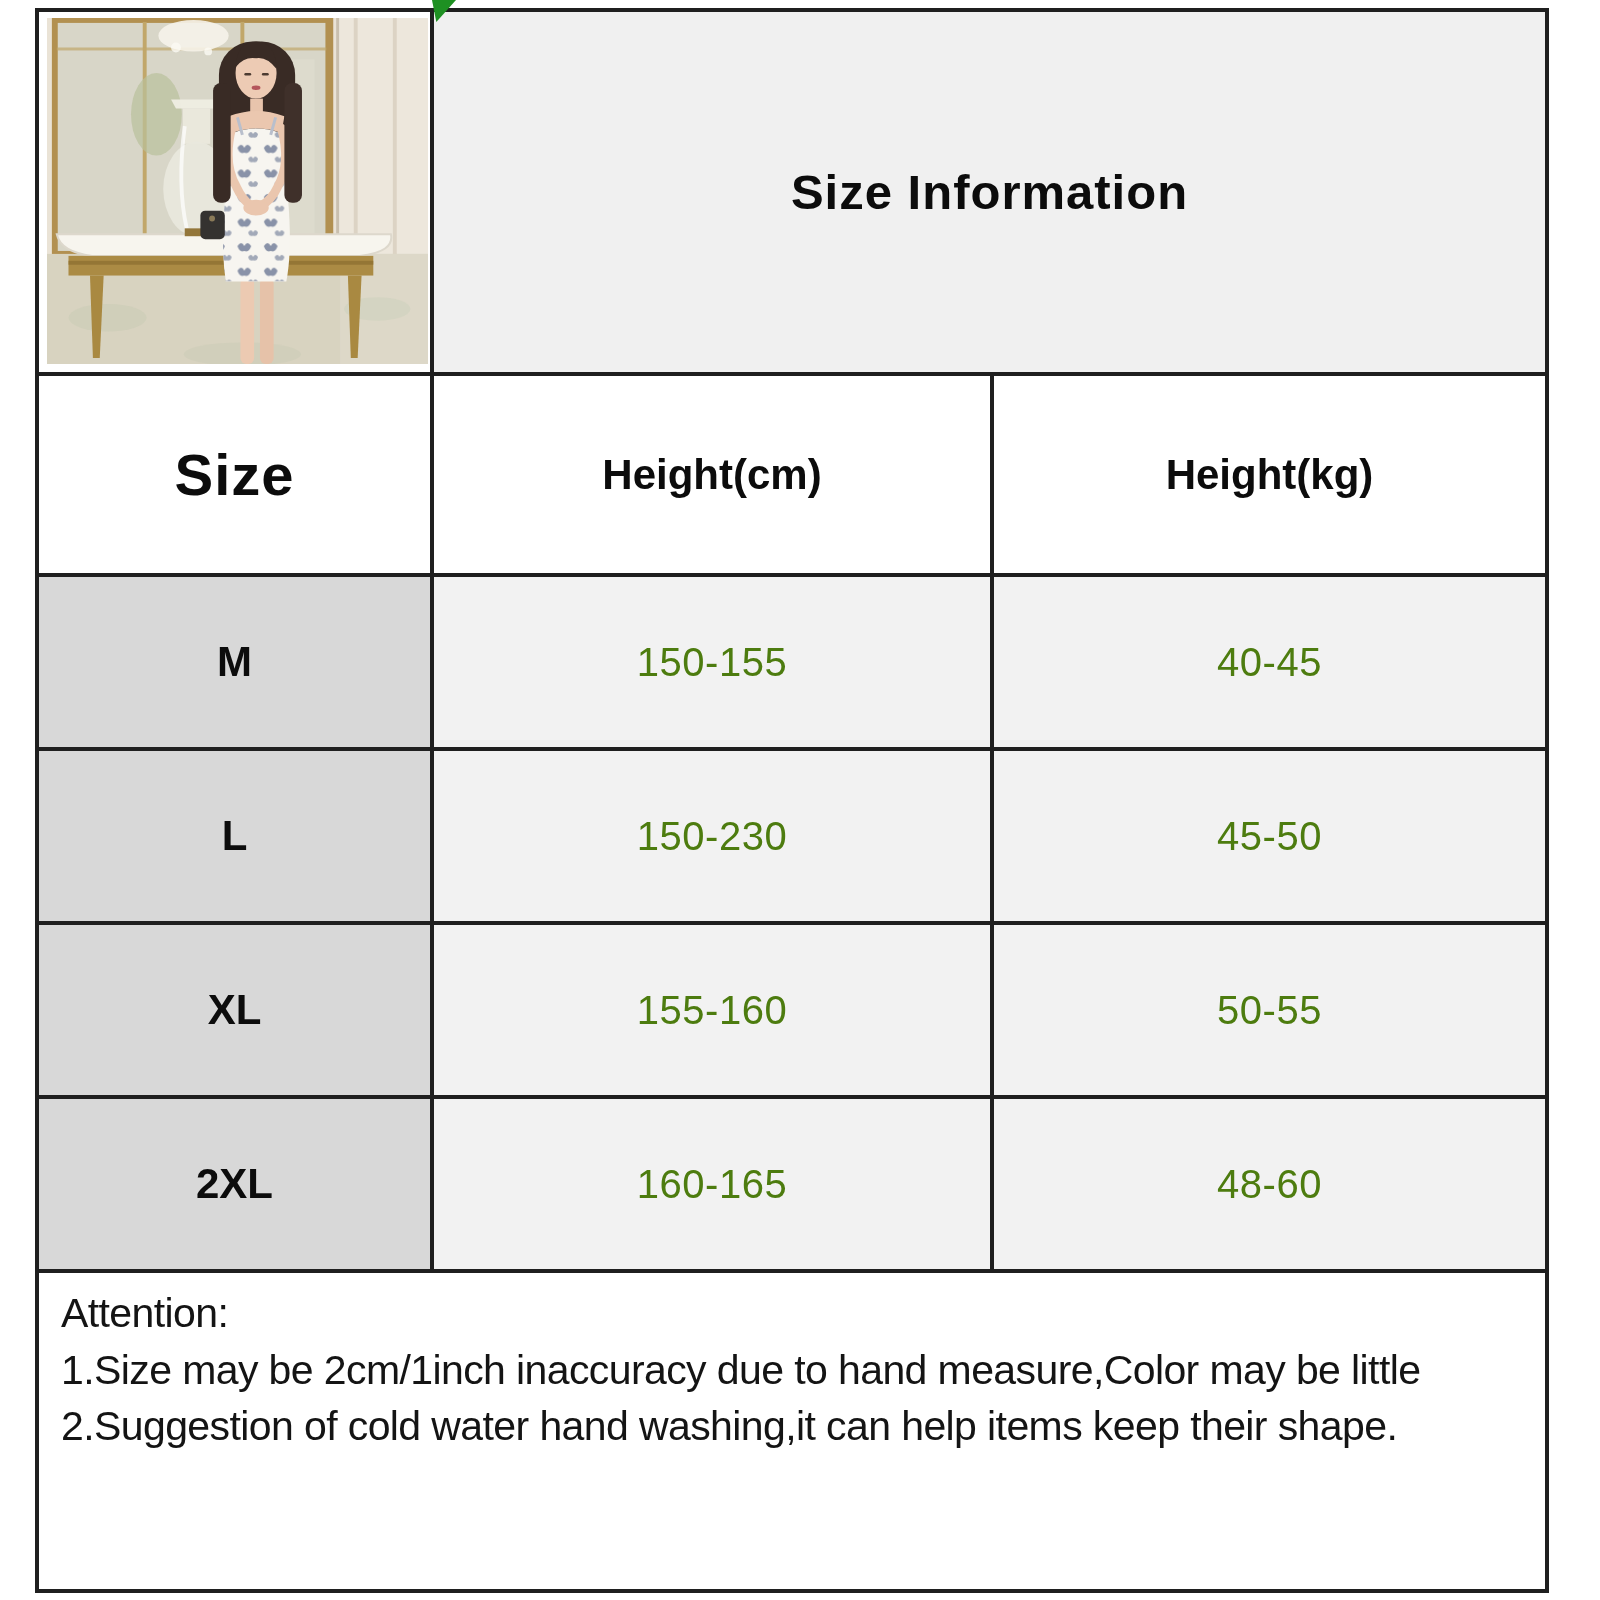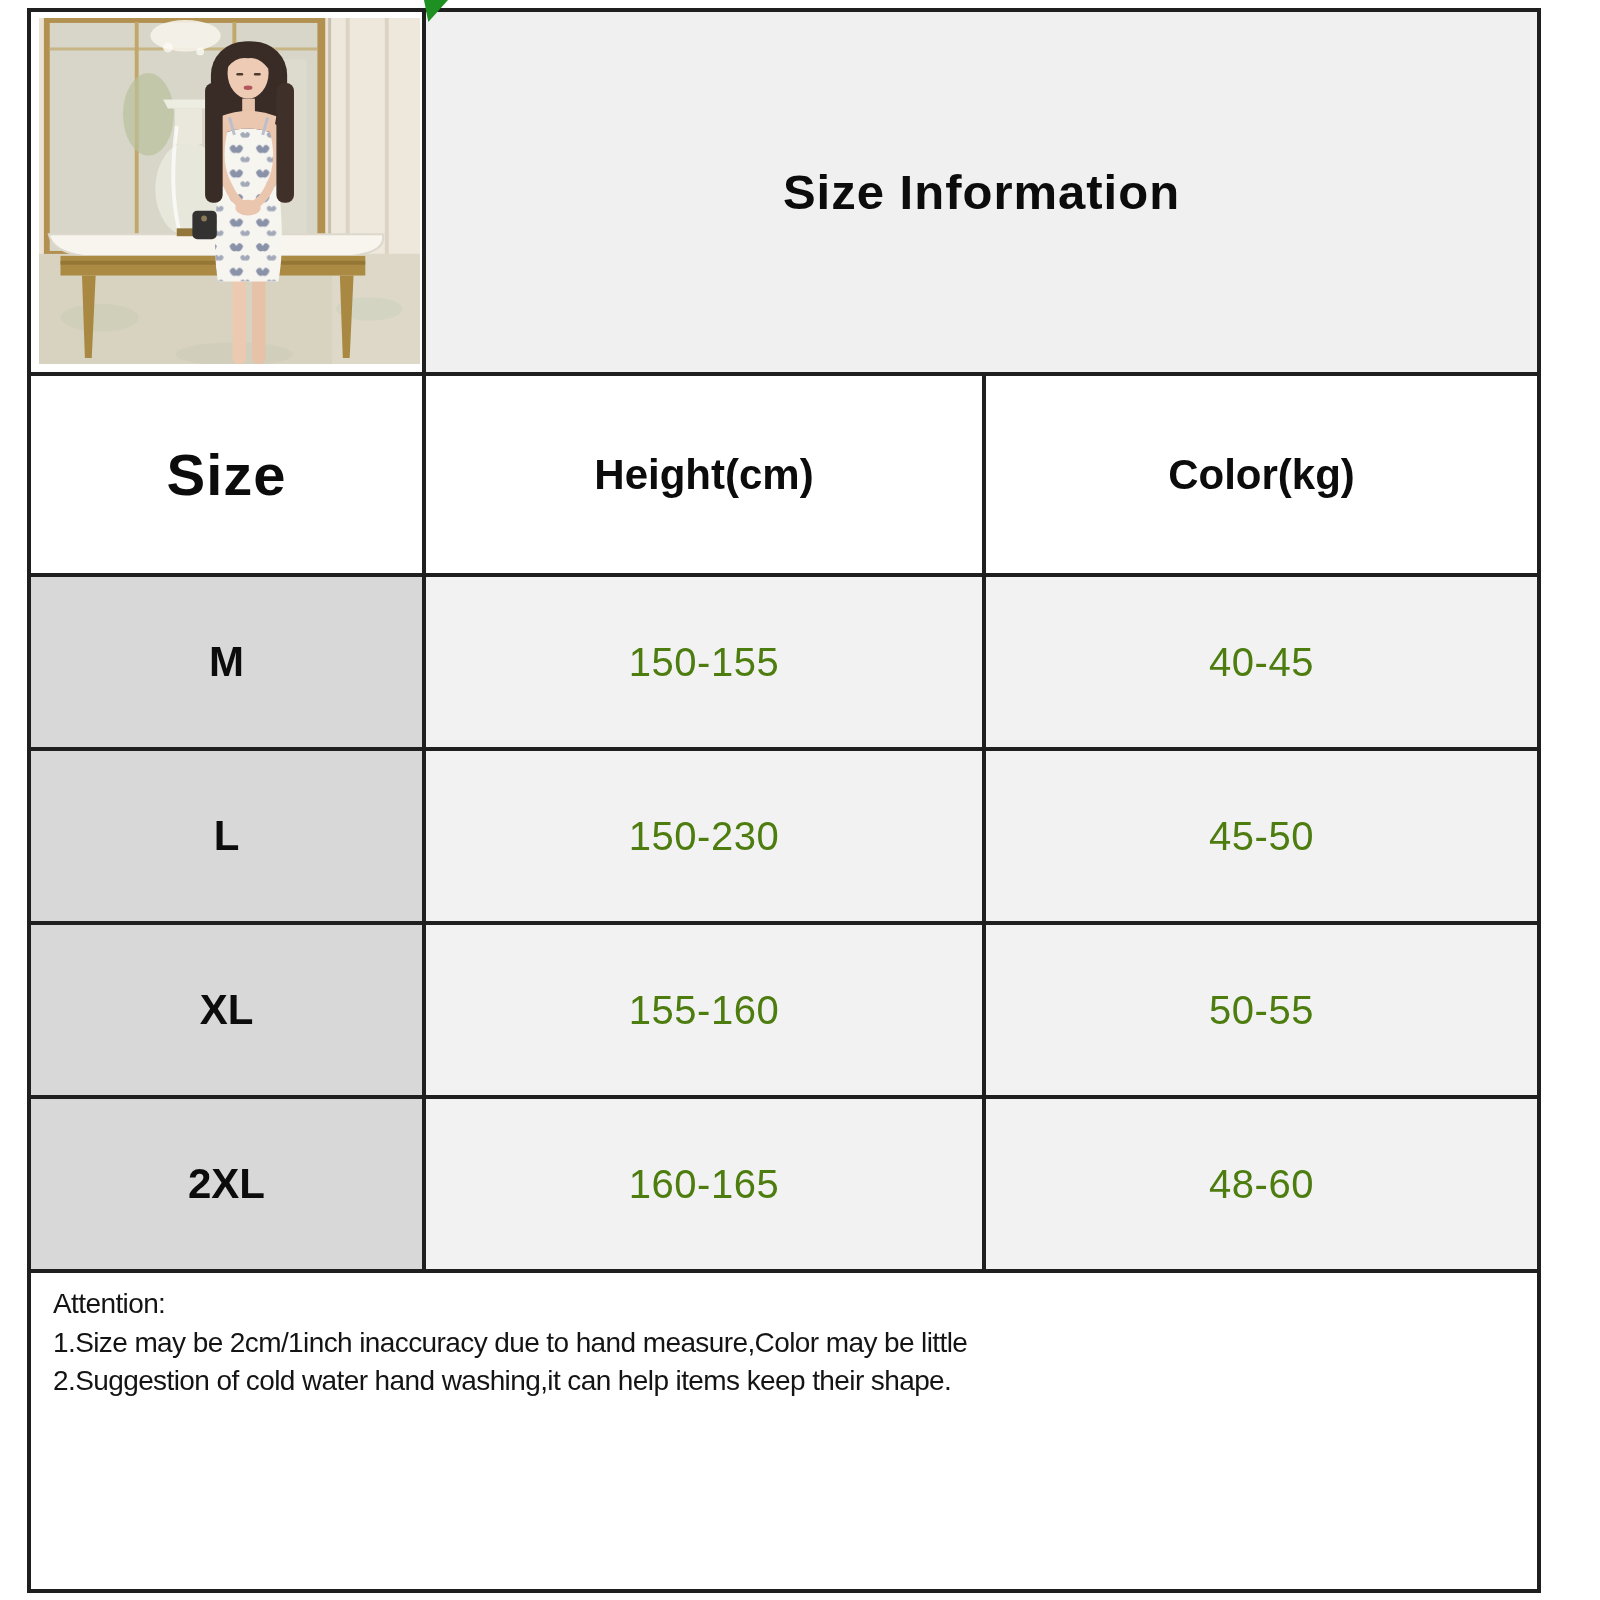--- a/index.html
+++ b/index.html
@@ -11,21 +11,21 @@
     position: relative;
     width: 1600px;
     height: 1600px;
     background: #ffffff;
     font-family: "Liberation Sans", "DejaVu Sans", sans-serif;
     color: #111111;
     overflow: hidden;
   }
   .sheet {
     position: absolute;
-    left: 27px;
+    left: 35px;
     top: 8px;
     display: grid;
     grid-template-columns: 391px 556px 551px;
     grid-template-rows: 360px 197px 170px 170px 170px 170px 316px;
     gap: 4px;
     background: #1f1f1f;
     border: 4px solid #1f1f1f;
   }
   .cell {
     display: flex;
@@ -81,21 +81,21 @@
     font-size: 40px;
     color: #4d7c0f;
     letter-spacing: 0.5px;
   }
   .attention {
     grid-column: 1 / 4;
     background: #ffffff;
     display: block;
     text-align: left;
     padding: 12px 8px 0 22px;
-    font-size: 28px;
+    font-size: 41px;
     line-height: 1.38;
     letter-spacing: -0.6px;
     color: #141414;
   }
 </style>
 </head>
 <body>
 
 <div class="canvas">
   <div class="sheet">
@@ -173,21 +173,21 @@
       </svg>
     </div>
 
     <div class="cell title-cell">
       <div class="corner-marker"></div>
       <div class="title-text">Size Information</div>
     </div>
 
     <div class="cell head head-size">Size</div>
     <div class="cell head head-col">Height(cm)</div>
-    <div class="cell head head-col">Color(kg)</div>
+    <div class="cell head head-col">Height(kg)</div>
 
     <div class="cell row-label">M</div>
     <div class="cell value">150-155</div>
     <div class="cell value">40-45</div>
 
     <div class="cell row-label">L</div>
     <div class="cell value">150-230</div>
     <div class="cell value">45-50</div>
 
     <div class="cell row-label">XL</div>

